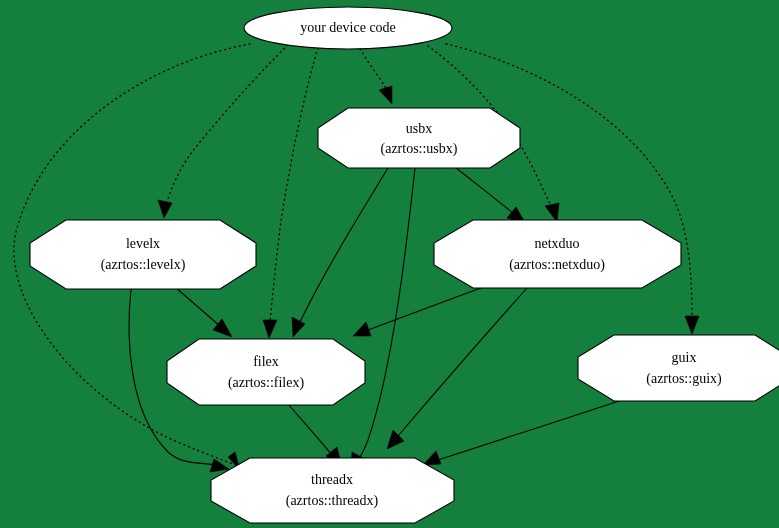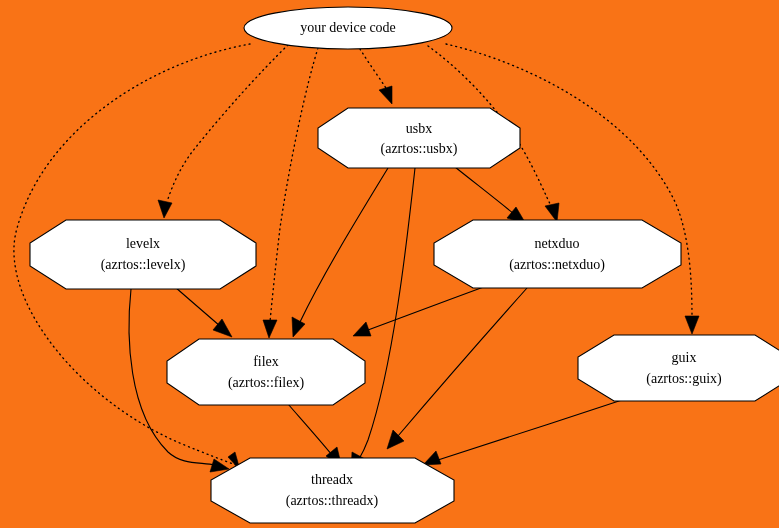--- a/index.html
+++ b/index.html
@@ -4,21 +4,21 @@
 <style>
   html, body {
     margin: 0;
     padding: 0;
     background: #ffffff;
   }
   #canvas {
     position: relative;
     width: 779px;
     height: 528px;
-    background: #f97316;
+    background: #15803d;
     overflow: hidden;
     font-family: "Liberation Serif", "DejaVu Serif", serif;
   }
   svg#graph {
     display: block;
     width: 779px;
     height: 528px;
   }
   .node-shape {
     fill: #ffffff;

